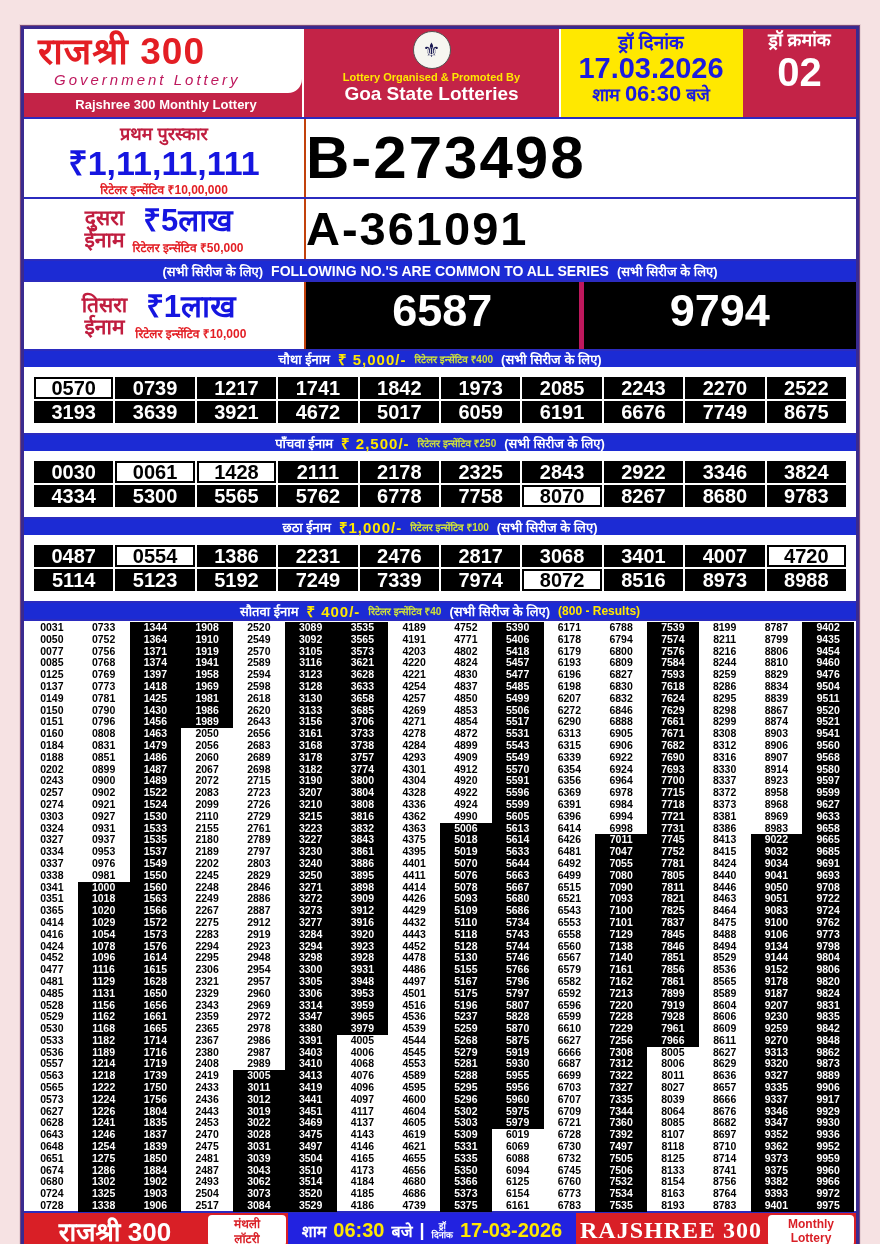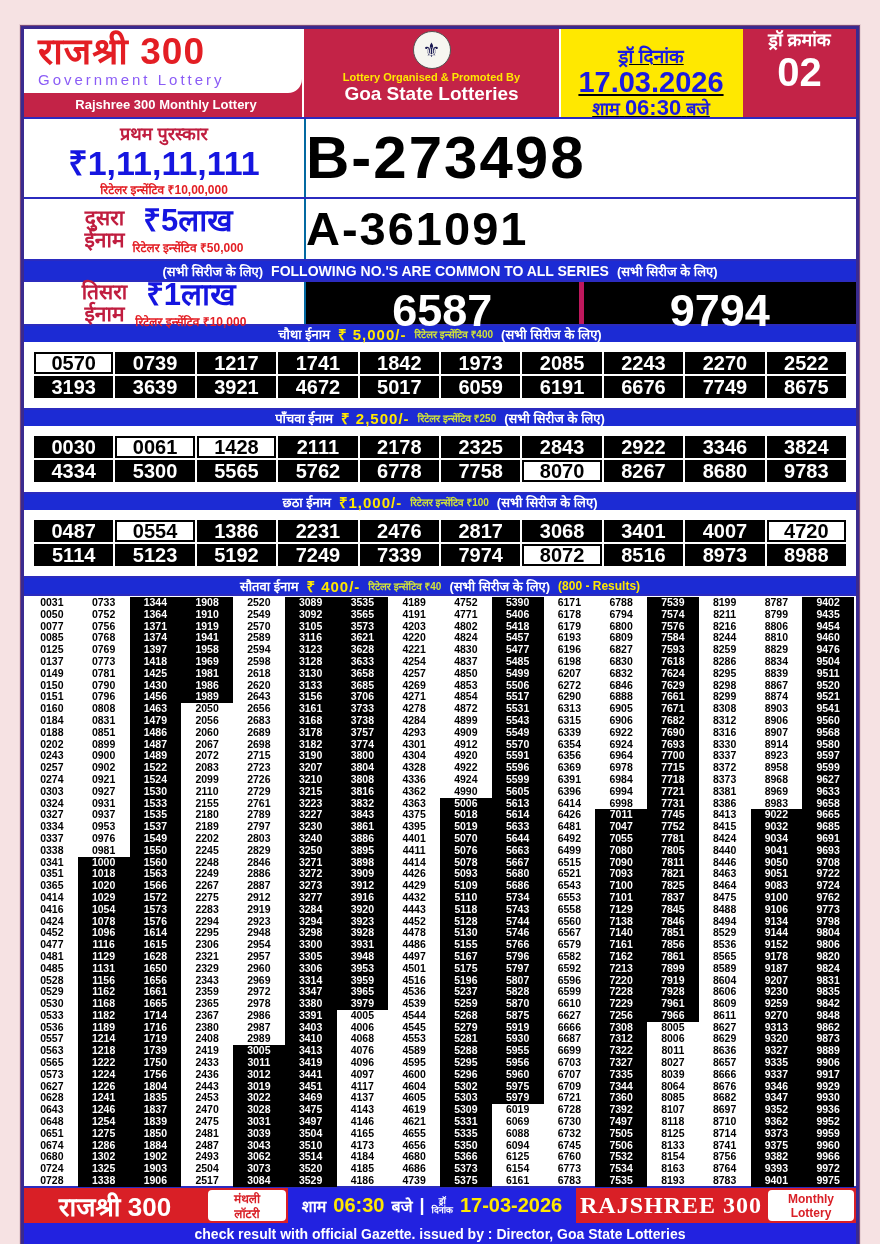--- a/index.html
+++ b/index.html
@@ -14,39 +14,39 @@
     border:3px solid #3a2a8f; outline:1px solid #7a4a7a;
     box-shadow:0 0 0 2px #e8d0d4;
   }
   
   .hdr { height:88px; background:#c32347; display:flex; position:relative; }
   .brand-card {
     background:#fff; border-radius:0 0 14px 0; width:278px; height:64px;
     padding:4px 10px 0 14px;
   }
   .brand-title { color:#e31e24; font-size:37px; font-weight:bold; line-height:38px; letter-spacing:1px; }
-  .brand-sub { color:#8b5cf6; font-size:15px; letter-spacing:3px; line-height:18px; }
+  .brand-sub { color:#be185d; font-size:15px; font-style:italic; letter-spacing:3px; line-height:18px;margin-left:16px; }
   .brand-strip { position:absolute; left:6px; top:68px; width:272px; text-align:center;
     color:#fff; font-size:13px; font-weight:bold; }
   .hdr-center { flex:1; display:flex; flex-direction:column; align-items:center; justify-content:flex-start; padding-top:2px; border-left:2px solid #fff;}
   .emblem { width:38px; height:38px; border-radius:50%; background:#f6f6f0; border:1px solid #555;
     display:flex; align-items:center; justify-content:center; font-size:20px; color:#1a1a52; }
   .org-line { color:#ffe800; font-size:11px; font-weight:bold; margin-top:2px; }
   .org-name { color:#fff; font-size:19px; font-weight:bold; }
-  .date-box { width:182px; background:#ffe800; border-left:2px solid #fff; text-align:center; padding-top:17px;text-decoration:underline; }
+  .date-box { width:182px; background:#ffe800; border-left:2px solid #fff; text-align:center; padding-top:3px; }
   .date-label { color:#1b1be0; font-size:19px; font-weight:bold; line-height:21px; }
   .date-val { color:#1b1be0; font-size:29px; font-weight:bold; line-height:30px; }
   .time-line { color:#1b1be0; font-size:18px; font-weight:bold; line-height:22px; }
   .time-line .big { font-size:22px; }
   .drawno-box { width:115px; text-align:center; border-left:2px solid #ffe800; }
   .drawno-label { color:#fff; font-size:18px; font-weight:bold; line-height:22px; }
   .drawno-val { color:#fff; font-size:40px; font-weight:bold; line-height:42px; }
   
   .prow { display:flex; border-top:2px solid #2b2bbf; }
-  .pleft { width:282px; border-right:2px solid #0369a1; text-align:center; padding:2px 0; }
+  .pleft { width:282px; border-right:2px solid #c2410c; text-align:center; padding:2px 0; }
   .pright { flex:1; display:flex; align-items:center; }
   .p1 .pleft .plabel { color:#c01d3f; font-size:18px; font-weight:bold; }
   .pamount { color:#1515e0; font-size:34px; font-weight:bold; line-height:36px; }
   .pretailer { color:#e31e24; font-size:12px; font-weight:bold; }
   .winner1 { font-size:60px; font-weight:bold; color:#000; letter-spacing:2px; line-height:60px; }
   .winner2 { font-size:47px; font-weight:bold; color:#000; letter-spacing:2px; line-height:50px; }
   .pleft-flex { display:flex; align-items:center; justify-content:center; gap:8px; }
   .plabel2 { color:#c01d3f; font-size:21px; font-weight:bold; line-height:22px; }
   .bar {
     background:#1c2bd4; color:#fff; text-align:center; font-weight:bold;
@@ -151,21 +151,21 @@
         <span class="winner2">A-361091</span>
       </div>
     </div>
 
     <div class="bar bar-common">
       <span class="hin">(सभी सिरीज के लिए)</span>
       <span>FOLLOWING NO.'S ARE COMMON TO ALL SERIES</span>
       <span class="hin">(सभी सिरीज के लिए)</span>
     </div>
 
-    <div class="prow" style="height:44px">
+    <div class="prow" style="height:69px">
       <div class="pleft pleft-flex">
         <div class="plabel2">
           <div>तिसरा</div>
           <div>ईनाम</div>
         </div>
         <div>
           <div class="pamount" style="font-size:31px">₹1लाख</div>
           <div class="pretailer">रिटेलर इन्सेंटिव ₹10,000</div>
         </div>
       </div>

